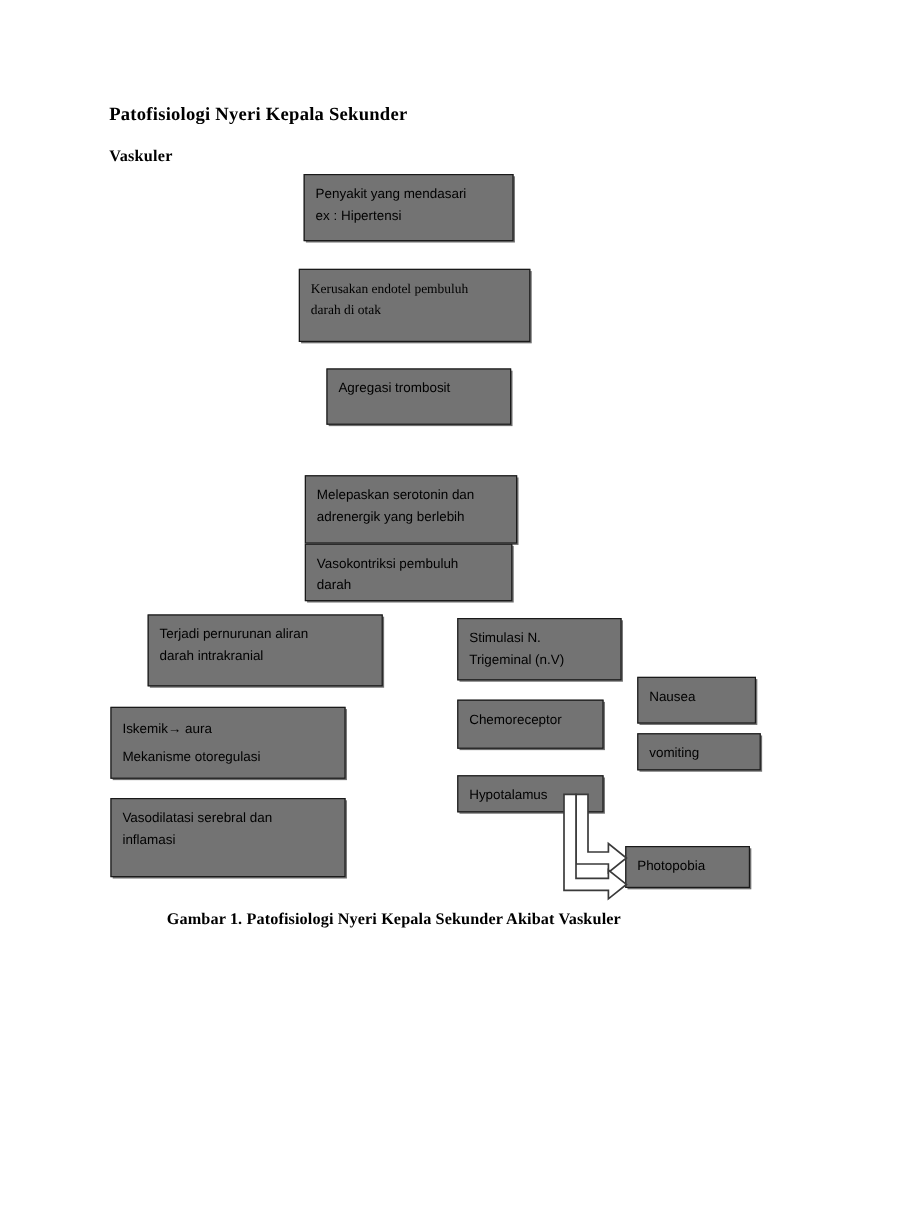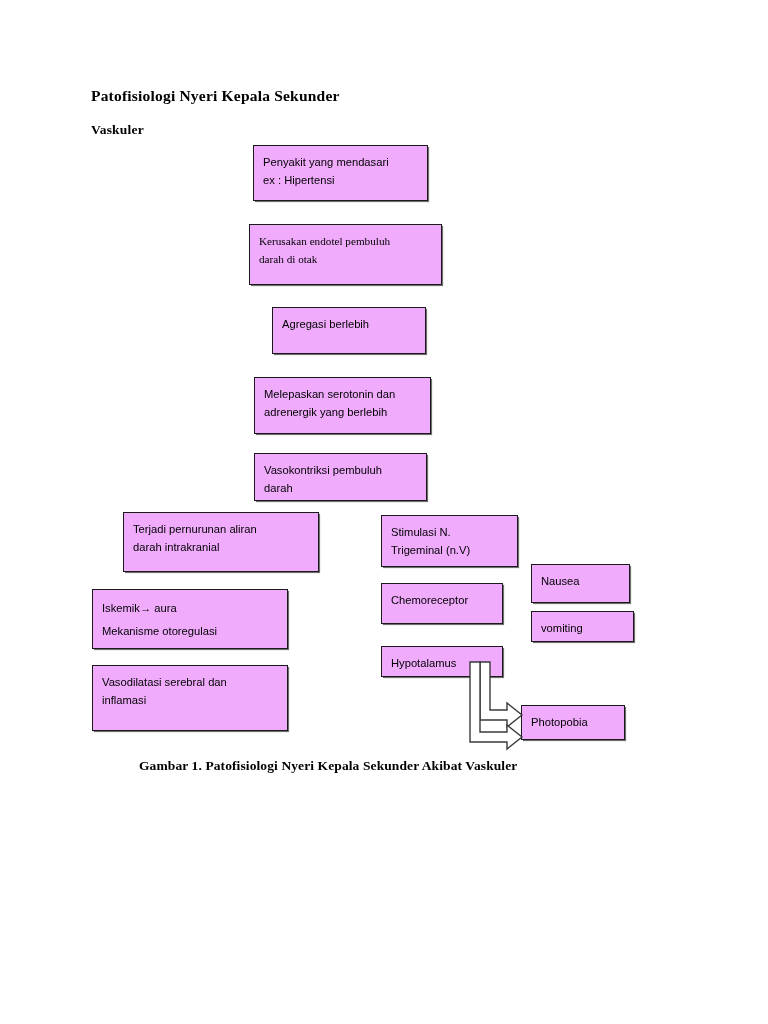--- a/index.html
+++ b/index.html
@@ -50,21 +50,21 @@
     font-size: 13.5px;
     letter-spacing: 0.1px;
     white-space: nowrap;
   }
 
   
   .node {
     position: absolute;
     box-sizing: border-box;
     border: 1.3px solid #1a1a1a;
-    background: #f0abfc;
+    background: #737373;
     box-shadow: 1.5px 1.5px 0 -0.4px #6f6f6f;
     padding: 7px 9px 4px 9px;
     font-family: "Liberation Sans", sans-serif;
     font-size: 11.2px;
     line-height: 1.62;
     color: #000000;
     overflow: hidden;
   }
   .node .ln {
     display: block;
@@ -95,24 +95,24 @@
     <span class="ln">Penyakit yang mendasari</span>
     <span class="ln">ex : Hipertensi</span>
   </div>
 
   <div class="node" style="left: 249px; top: 224px; width: 193px; height: 61px; font-family: Liberation Serif, serif;">
     <span class="ln">Kerusakan endotel pembuluh</span>
     <span class="ln">darah di otak</span>
   </div>
 
   <div class="node" style="left: 272px; top: 307px; width: 154px; height: 47px;">
-    <span class="ln">Agregasi berlebih</span>
+    <span class="ln">Agregasi trombosit</span>
   </div>
 
-  <div class="node" style="left: 254px; top: 377px; width: 177px; height: 57px;">
+  <div class="node" style="left: 254px; top: 396px; width: 177px; height: 57px;">
     <span class="ln">Melepaskan serotonin dan</span>
     <span class="ln">adrenergik yang berlebih</span>
   </div>
 
   <div class="node" style="left: 254px; top: 453px; width: 173px; height: 48px;">
     <span class="ln">Vasokontriksi pembuluh</span>
     <span class="ln">darah</span>
   </div>
 
   <div class="node" style="left: 92px; top: 512px; width: 196px; height: 60px; margin-left: 31px;">

